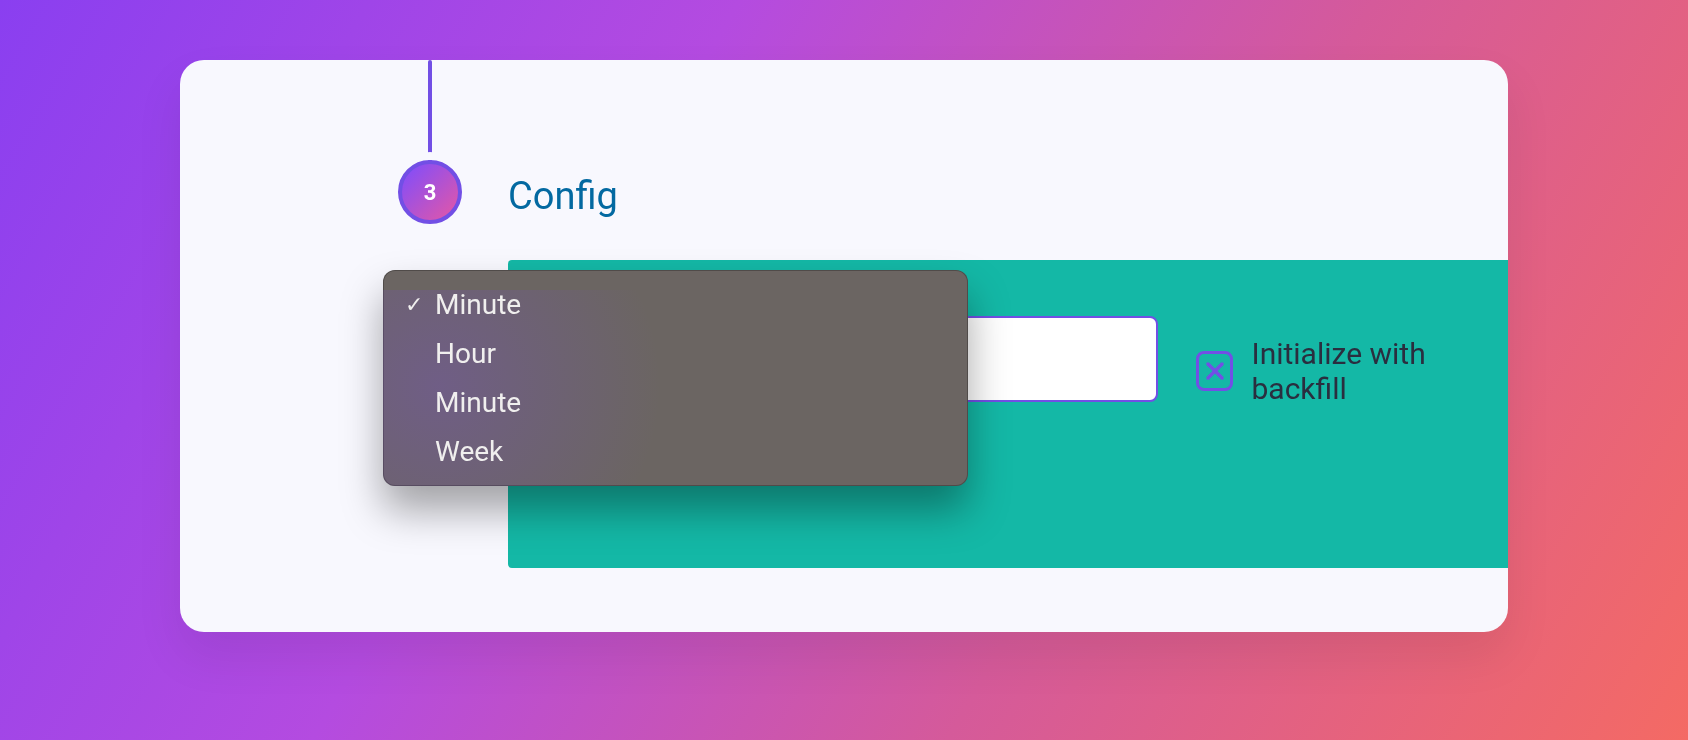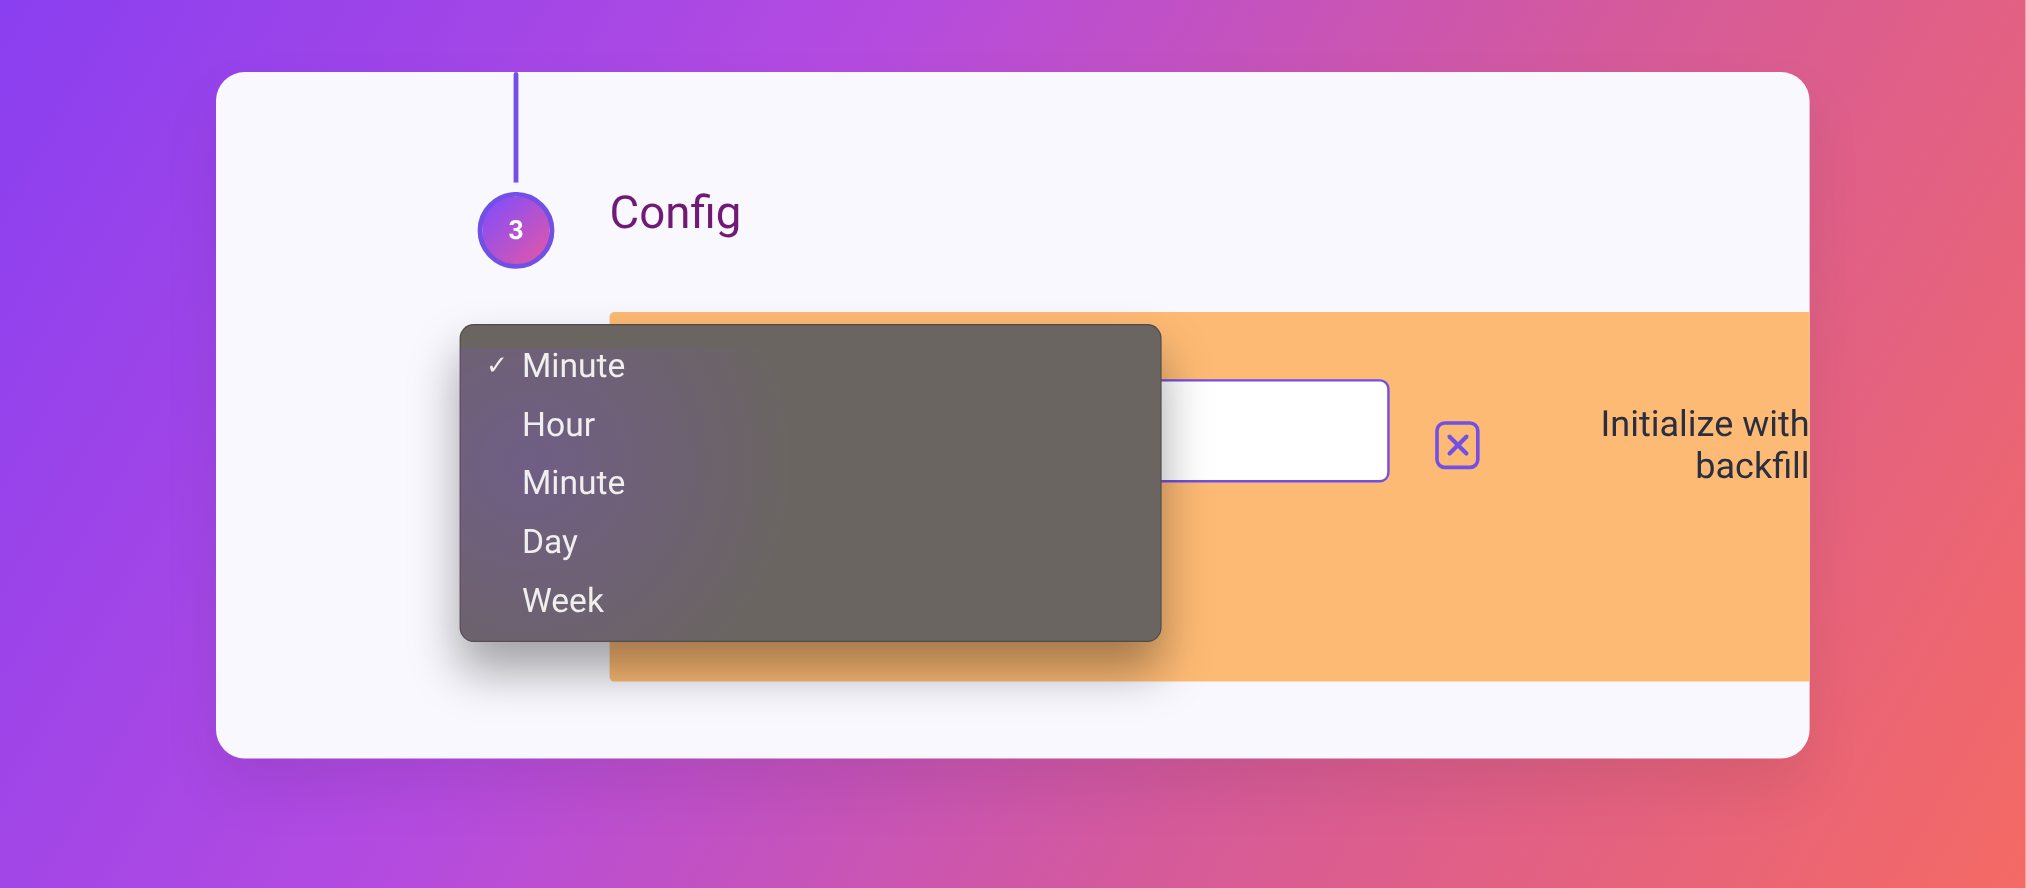--- a/index.html
+++ b/index.html
@@ -48,36 +48,35 @@
     justify-content: center;
     color: #fff;
     font-weight: 700;
     font-size: 22px;
     box-shadow: 0 0 0 8px #f8f8fe;
   }
 
   .step-title {
     position: absolute;
     left: 328px;
-    top: 96px;
+    top: 114px;
     font-size: 38px;
-    color: #701a75;
+    color: #0369a1;
     font-weight: 400;
   }
 
   .inner-panel {
     position: absolute;
     left: 328px;
     right: 0;
     top: 200px;
     bottom: 64px;
-    background: #fdba74;
+    background: #14b8a6;
     border-top-left-radius: 4px;
     border-bottom-left-radius: 4px;
-    text-align: right;
   }
 
   .unit-fieldset {
     position: absolute;
     left: 60px;
     top: 56px;
     width: 590px;
     height: 86px;
     border: 2px solid #724fe5;
     border-radius: 8px;
@@ -196,19 +195,15 @@
     <div class="dropdown-item">
       <span class="check"></span>
       <span>Hour</span>
     </div>
     <div class="dropdown-item">
       <span class="check"></span>
       <span>Minute</span>
     </div>
     <div class="dropdown-item">
       <span class="check"></span>
-      <span>Day</span>
-    </div>
-    <div class="dropdown-item">
-      <span class="check"></span>
       <span>Week</span>
     </div>
   </div>
 
 </body></html>

